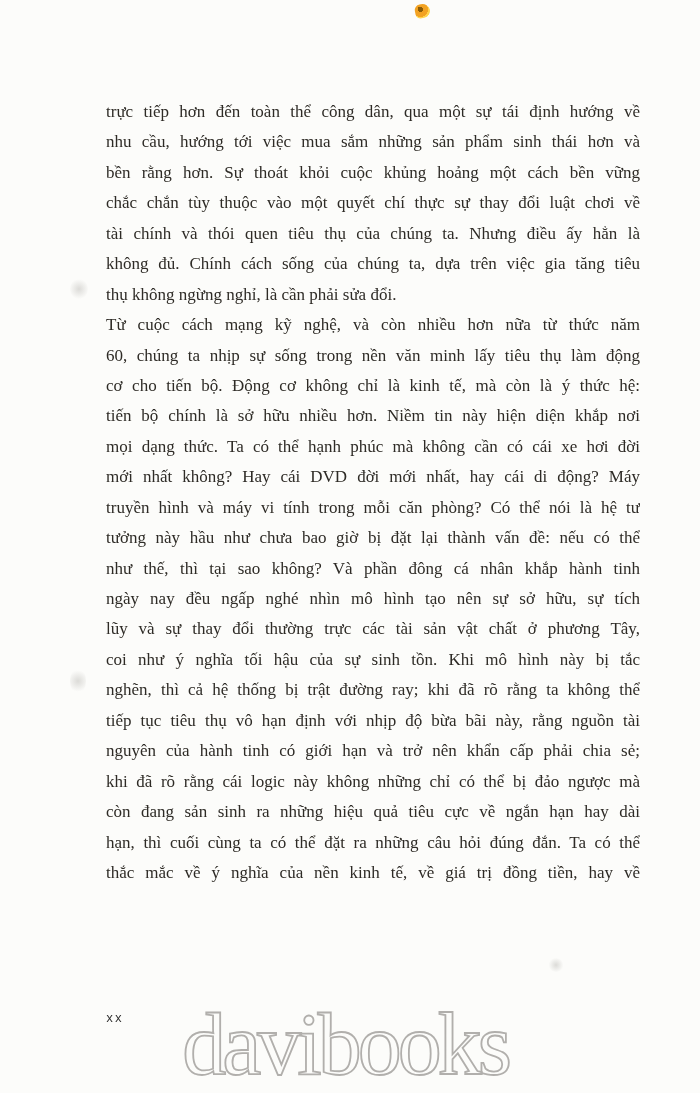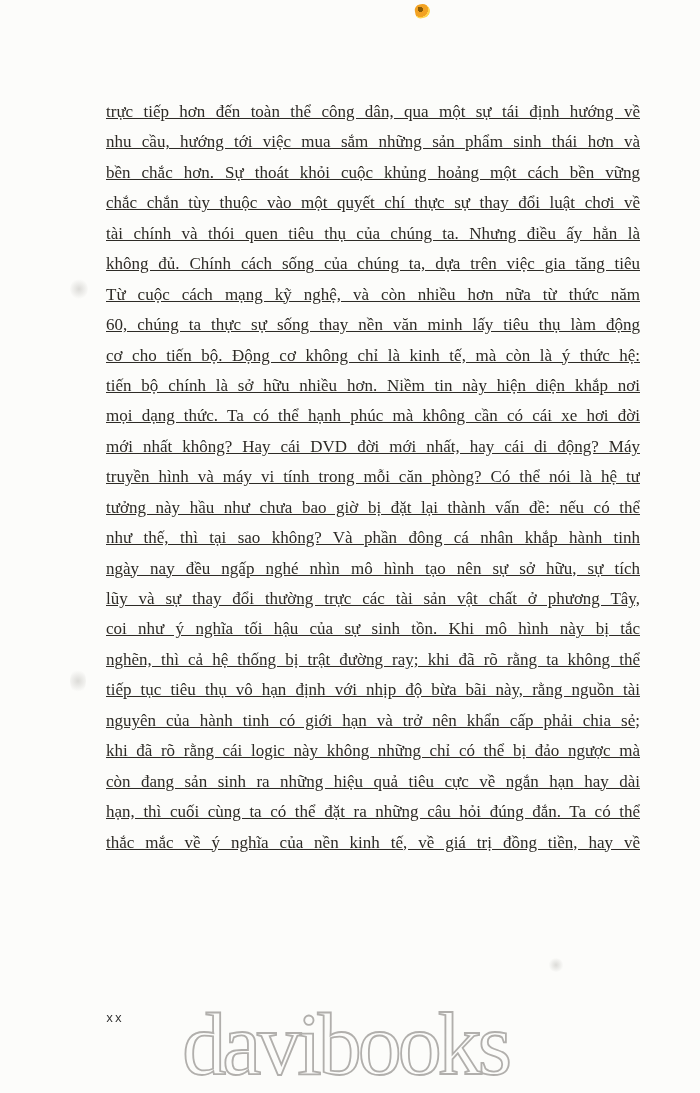--- a/index.html
+++ b/index.html
@@ -22,21 +22,21 @@
   }
   .text-block {
     position: absolute;
     left: 106px;
     top: 97px;
     width: 534px;
     color: var(--text);
     font-size: 17px;
     line-height: 30.45px;
   }
-  .paragraph { margin: 0; text-decoration: underline; }
+  .paragraph { margin: 0; }
   .line {
     text-align: justify;
     text-align-last: justify;
     height: 30.45px;
     overflow: hidden;
     white-space: normal;
   }
   .line.line-end {
     text-align-last: left;
   }
@@ -103,28 +103,29 @@
 
   <div class="deco-speck"></div>
   <div class="smudge s1"></div>
   <div class="smudge s2"></div>
   <div class="smudge s3"></div>
 
   <div class="text-block">
       <div class="paragraph">
         <div class="line">trực tiếp hơn đến toàn thể công dân, qua một sự tái định hướng về</div>
         <div class="line">nhu cầu, hướng tới việc mua sắm những sản phẩm sinh thái hơn và</div>
-        <div class="line">bền chắc hơn. Sự thoát khỏi cuộc khủng hoảng một cách bền vững</div>
+        <div class="line">bền rằng hơn. Sự thoát khỏi cuộc khủng hoảng một cách bền vững</div>
         <div class="line">chắc chắn tùy thuộc vào một quyết chí thực sự thay đổi luật chơi về</div>
         <div class="line">tài chính và thói quen tiêu thụ của chúng ta. Nhưng điều ấy hẳn là</div>
         <div class="line">không đủ. Chính cách sống của chúng ta, dựa trên việc gia tăng tiêu</div>
+        <div class="line line-end">thụ không ngừng nghỉ, là cần phải sửa đổi.</div>
       </div>
       <div class="paragraph">
         <div class="line">Từ cuộc cách mạng kỹ nghệ, và còn nhiều hơn nữa từ thức năm</div>
-        <div class="line">60, chúng ta thực sự sống thay nền văn minh lấy tiêu thụ làm động</div>
+        <div class="line">60, chúng ta nhịp sự sống trong nền văn minh lấy tiêu thụ làm động</div>
         <div class="line">cơ cho tiến bộ. Động cơ không chỉ là kinh tế, mà còn là ý thức hệ:</div>
         <div class="line">tiến bộ chính là sở hữu nhiều hơn. Niềm tin này hiện diện khắp nơi</div>
         <div class="line">mọi dạng thức. Ta có thể hạnh phúc mà không cần có cái xe hơi đời</div>
         <div class="line">mới nhất không? Hay cái DVD đời mới nhất, hay cái di động? Máy</div>
         <div class="line">truyền hình và máy vi tính trong mỗi căn phòng? Có thể nói là hệ tư</div>
         <div class="line">tưởng này hầu như chưa bao giờ bị đặt lại thành vấn đề: nếu có thể</div>
         <div class="line">như thế, thì tại sao không? Và phần đông cá nhân khắp hành tinh</div>
         <div class="line">ngày nay đều ngấp nghé nhìn mô hình tạo nên sự sở hữu, sự tích</div>
         <div class="line">lũy và sự thay đổi thường trực các tài sản vật chất ở phương Tây,</div>
         <div class="line">coi như ý nghĩa tối hậu của sự sinh tồn. Khi mô hình này bị tắc</div>

